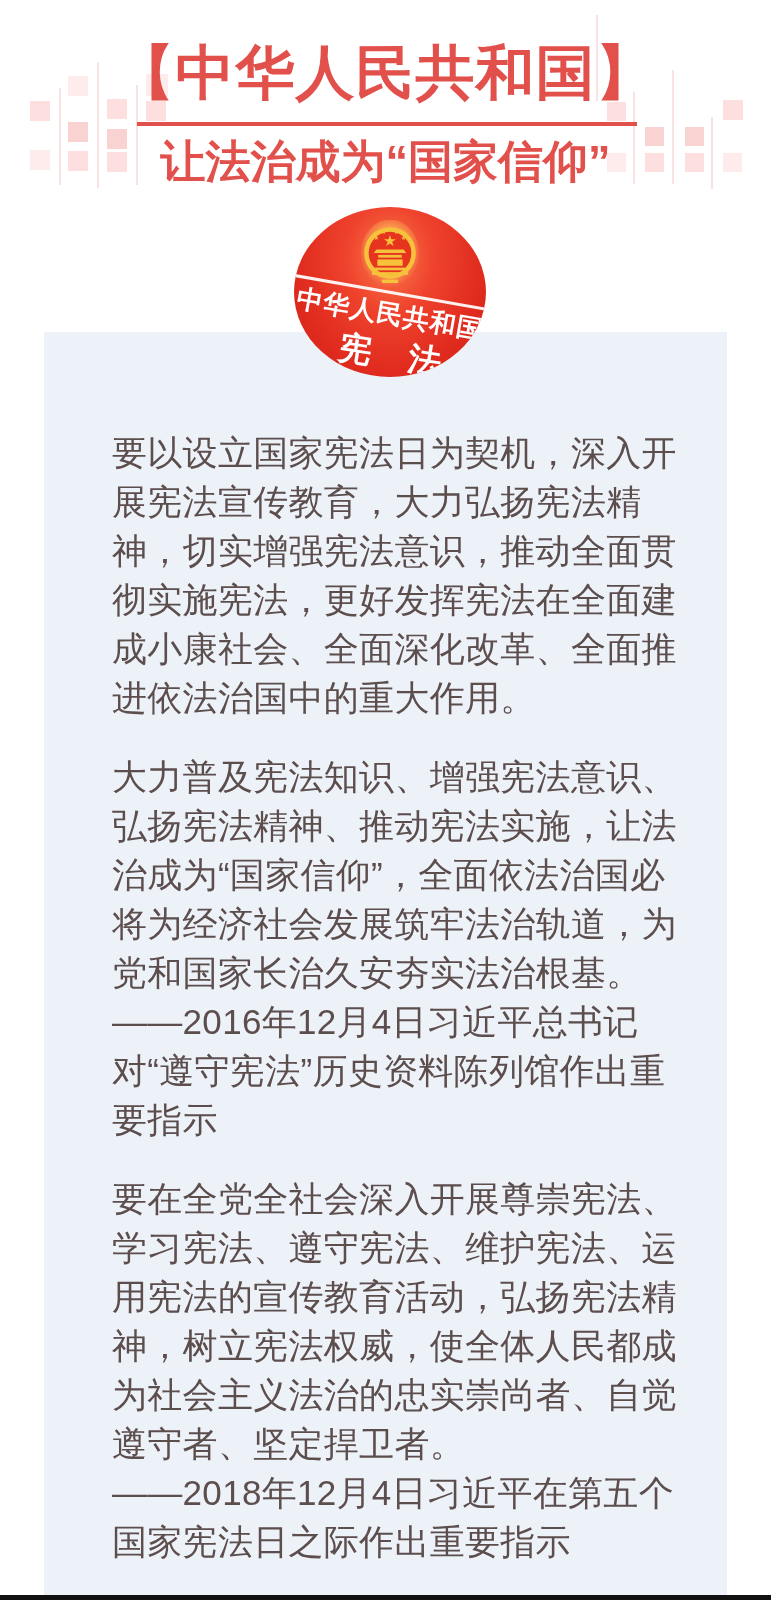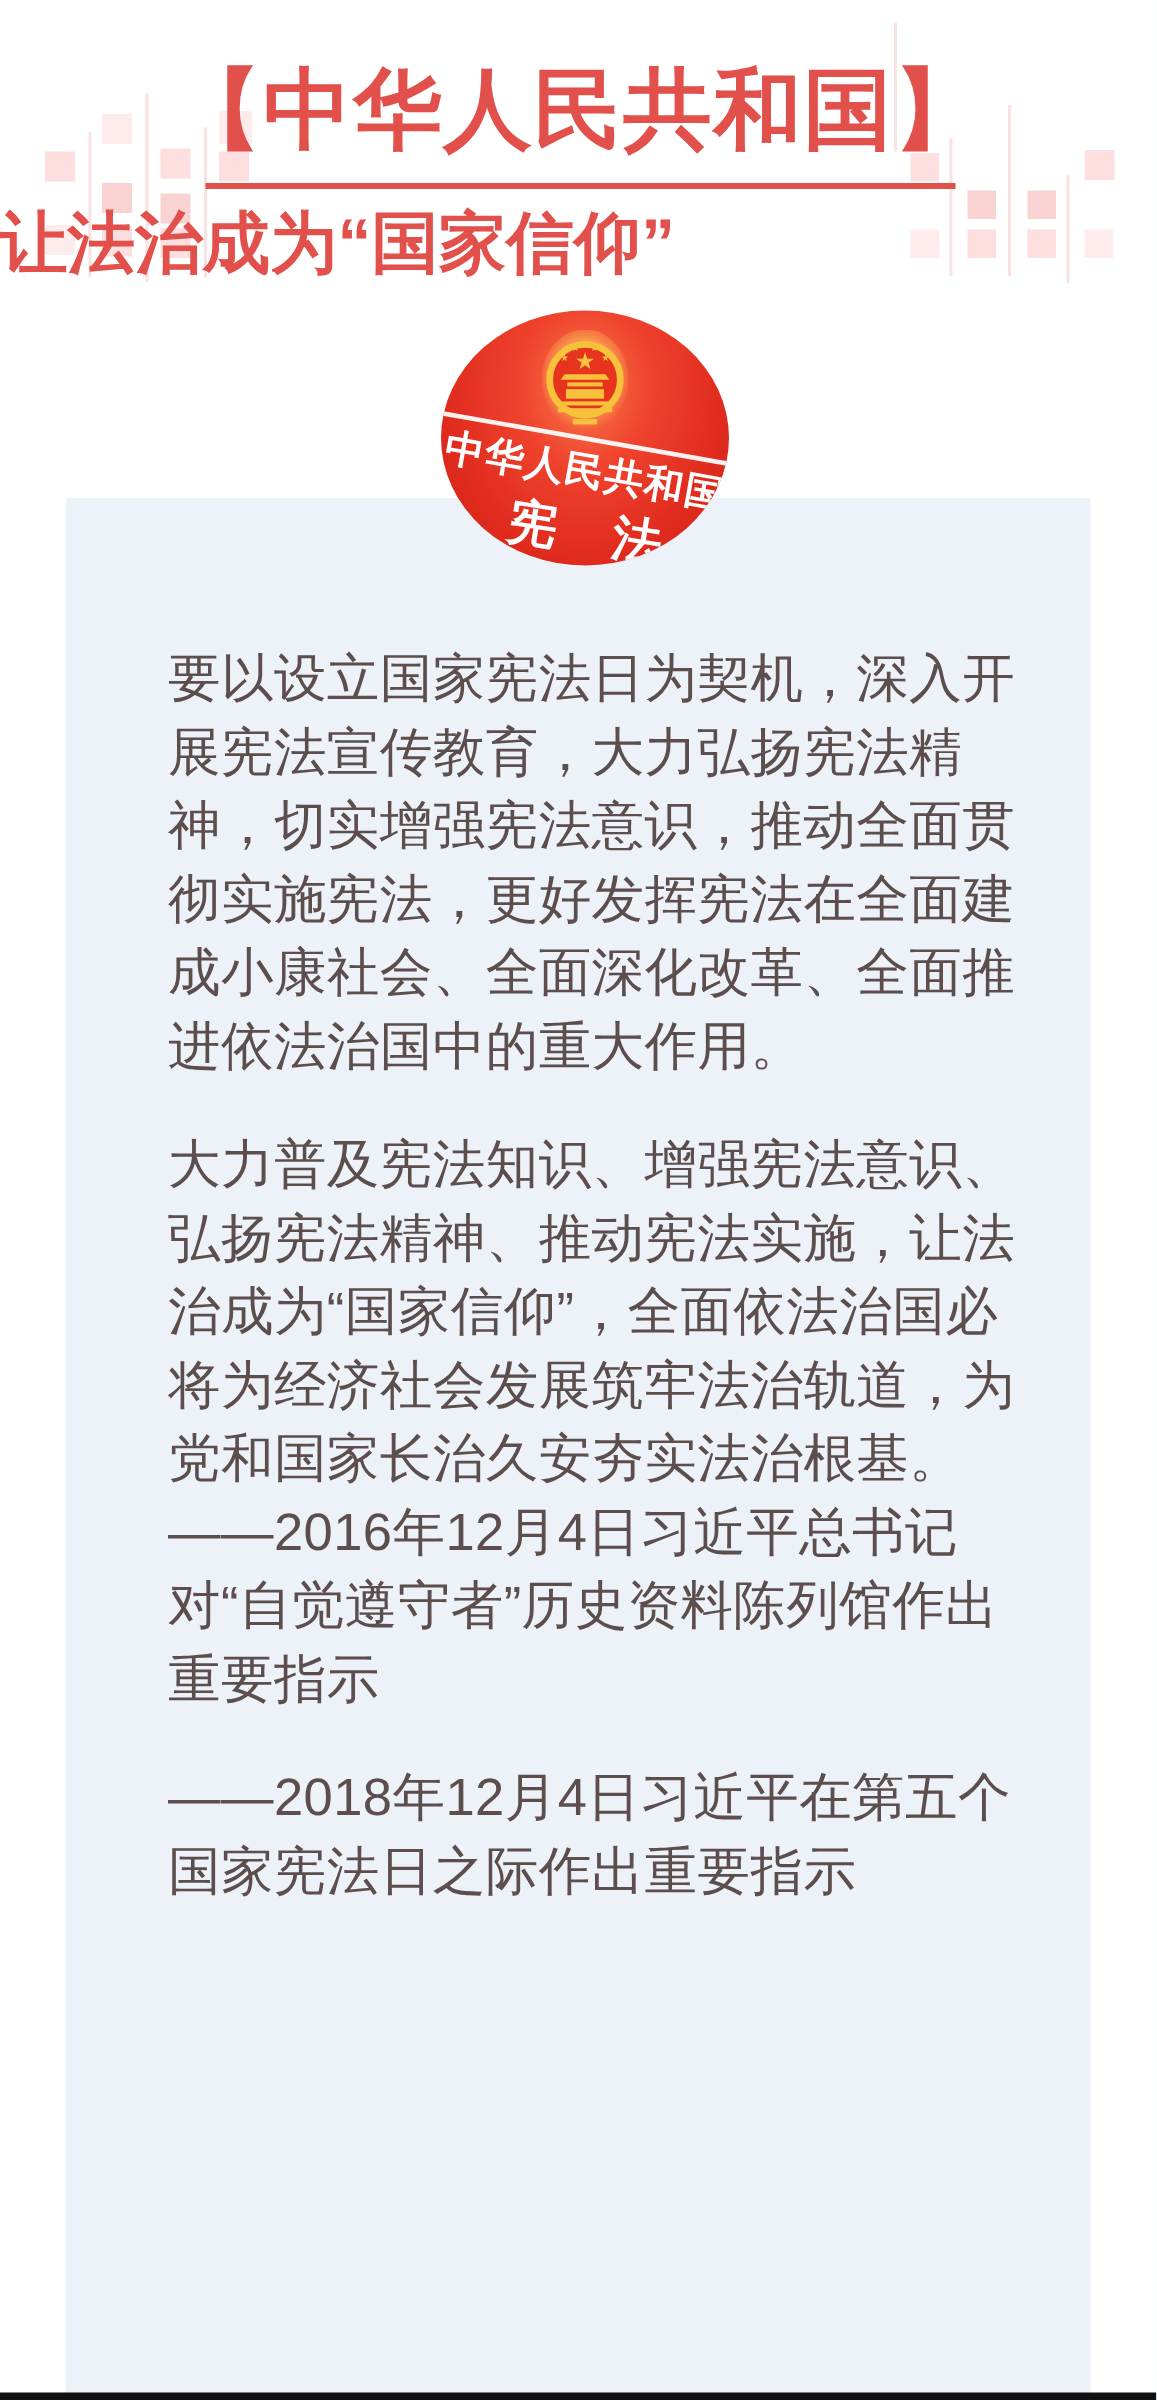--- a/index.html
+++ b/index.html
@@ -12,21 +12,21 @@
   .sq.light{background:#fdeceb;}
   .sq.dark{background:#f9d3d1;}
   .vline{position:absolute;width:2px;background:#f9e3e2;}
   
   .title{
     position:absolute;top:40px;left:0;width:100%;text-align:center;
     font-size:59px;line-height:66px;font-weight:700;color:#e2504c;letter-spacing:1px;
   }
   .divider{position:absolute;top:122px;left:137px;width:500px;height:4px;background:#e2504c;}
   .subtitle{
-    position:absolute;top:137px;left:0;width:100%;text-align:left;
+    position:absolute;top:137px;left:0;width:100%;text-align:center;
     font-size:45px;line-height:50px;font-weight:700;color:#e2504c;
   }
   
   .badge{
     position:absolute;left:294px;top:207px;width:192px;height:170px;
     border-radius:50%;overflow:hidden;z-index:3;
     background:radial-gradient(ellipse at 50% 30%, #fa7a4a 0%, #ef432d 32%, #e02b1e 68%, #cd2317 100%);
   }
   .badge-emblem{position:absolute;left:50%;top:13px;margin-left:-29px;width:58px;height:68px;}
   .badge-line{
@@ -123,21 +123,22 @@
     <div class="badge-country">中华人民共和国</div>
     <div class="badge-book">宪 法</div>
   </div>
 
   <div class="card">
     <div class="para">
       <div class="quote-text">要以设立国家宪法日为契机，深入开展宪法宣传教育，大力弘扬宪法精神，切实增强宪法意识，推动全面贯彻实施宪法，更好发挥宪法在全面建成小康社会、全面深化改革、全面推进依法治国中的重大作用。</div>
     </div>
     <div class="para">
       <div class="quote-text">大力普及宪法知识、增强宪法意识、弘扬宪法精神、推动宪法实施，让法治成为“国家信仰”，全面依法治国必将为经济社会发展筑牢法治轨道，为党和国家长治久安夯实法治根基。</div>
-      <div class="attribution">——2016年12月4日习近平总书记对“自觉遵守者”历史资料陈列馆作出重要指示</div>
+      <div class="attribution">——2016年12月4日习近平总书记对“遵守宪法”历史资料陈列馆作出重要指示</div>
     </div>
     <div class="para">
+      <div class="quote-text">要在全党全社会深入开展尊崇宪法、学习宪法、遵守宪法、维护宪法、运用宪法的宣传教育活动，弘扬宪法精神，树立宪法权威，使全体人民都成为社会主义法治的忠实崇尚者、自觉遵守者、坚定捍卫者。</div>
       <div class="attribution">——2018年12月4日习近平在第五个国家宪法日之际作出重要指示</div>
     </div>
   </div>
 
   <div class="bottom-bar"></div>
 </div>
 
 </body></html>

